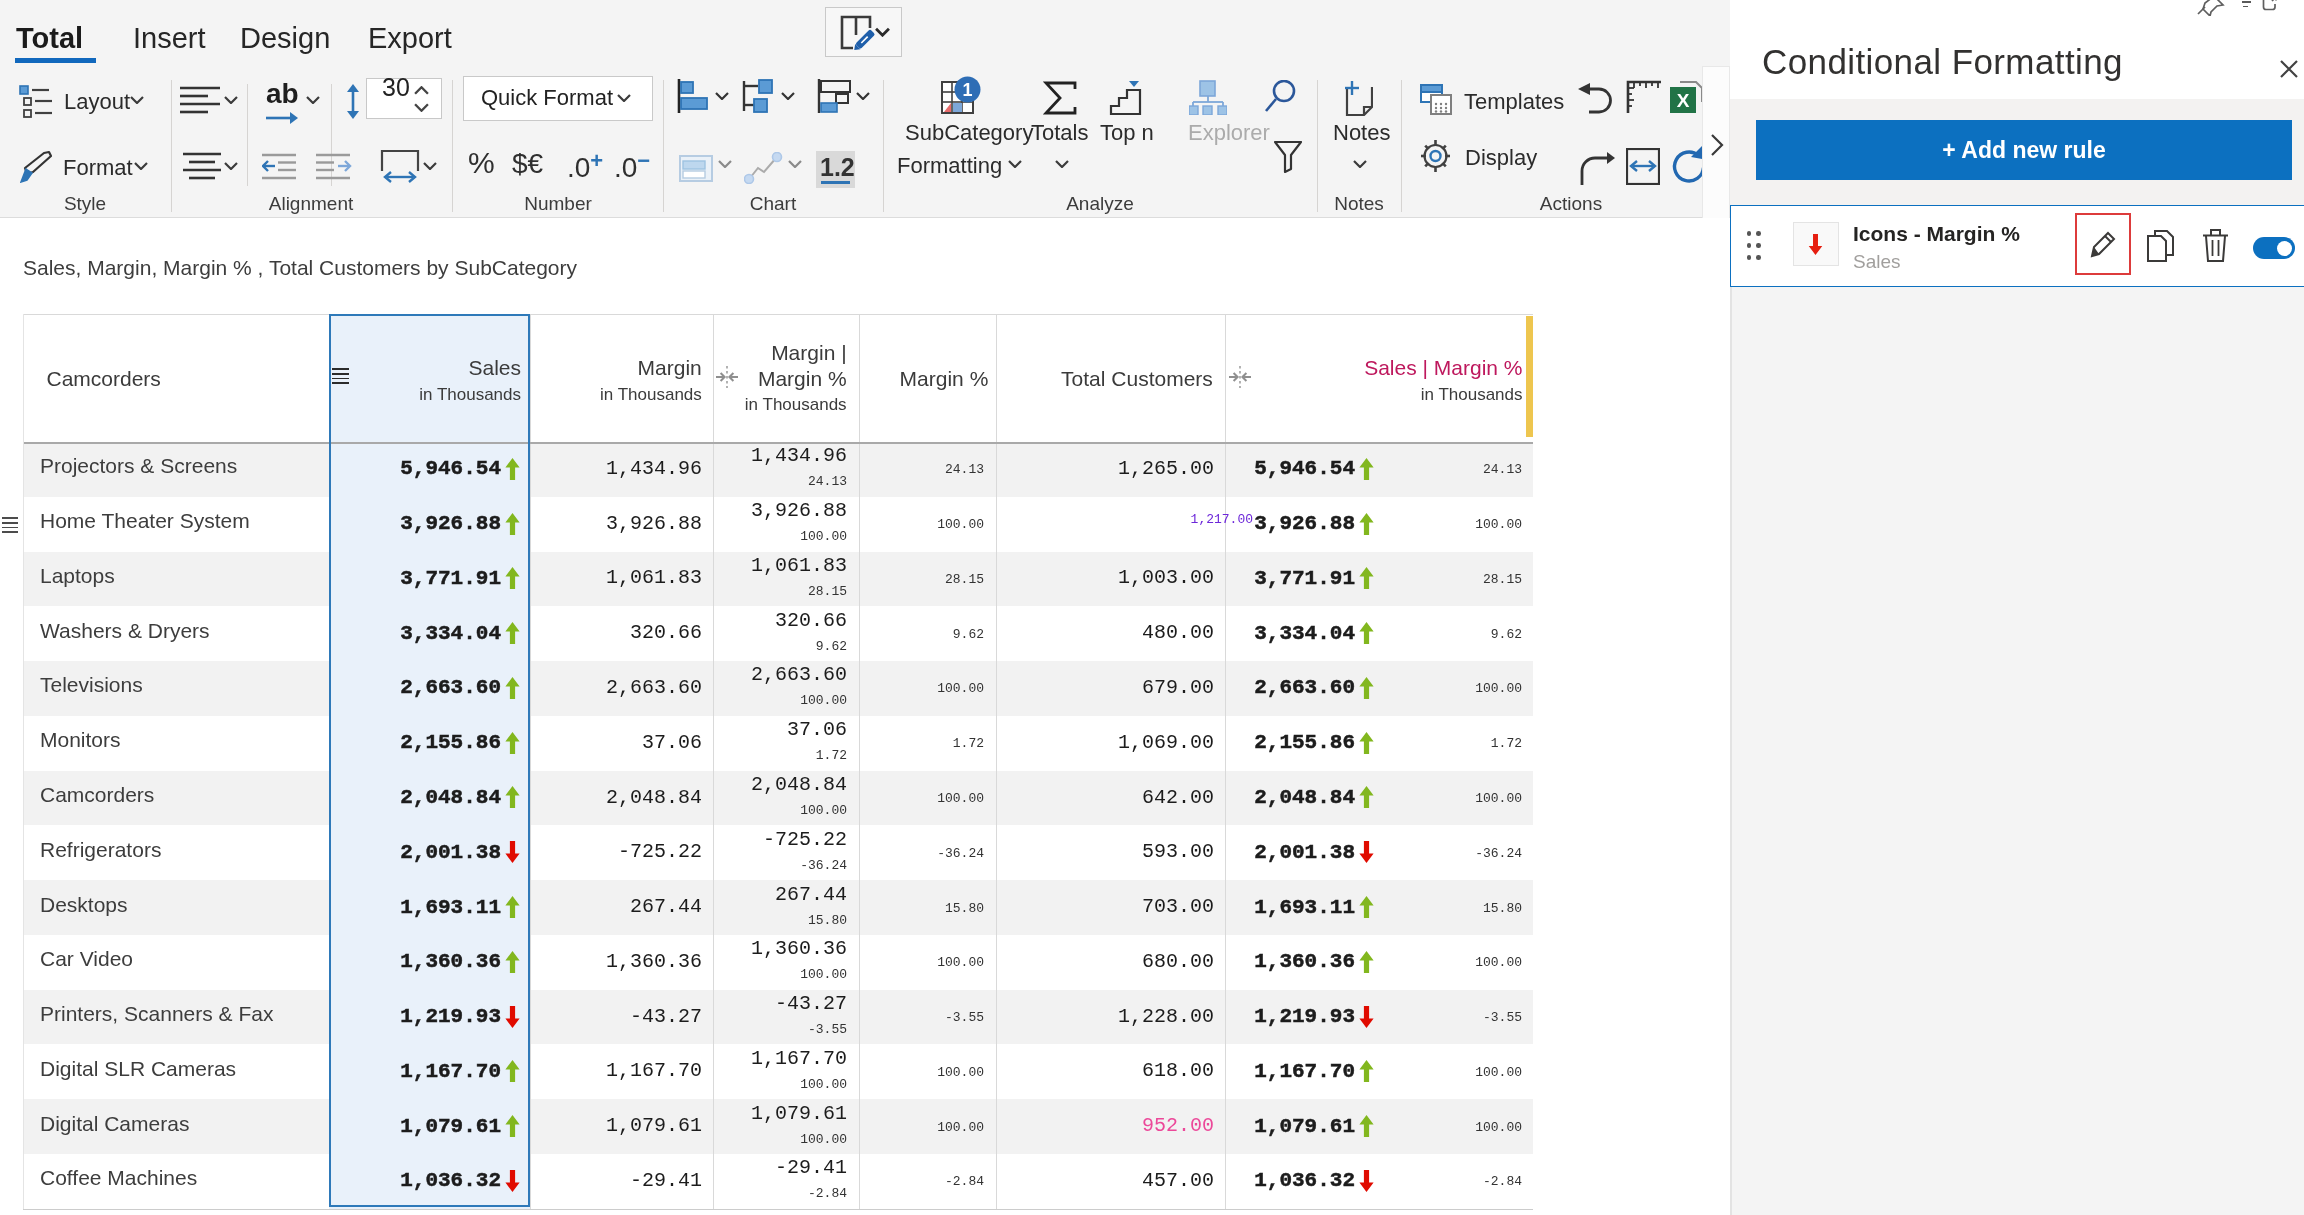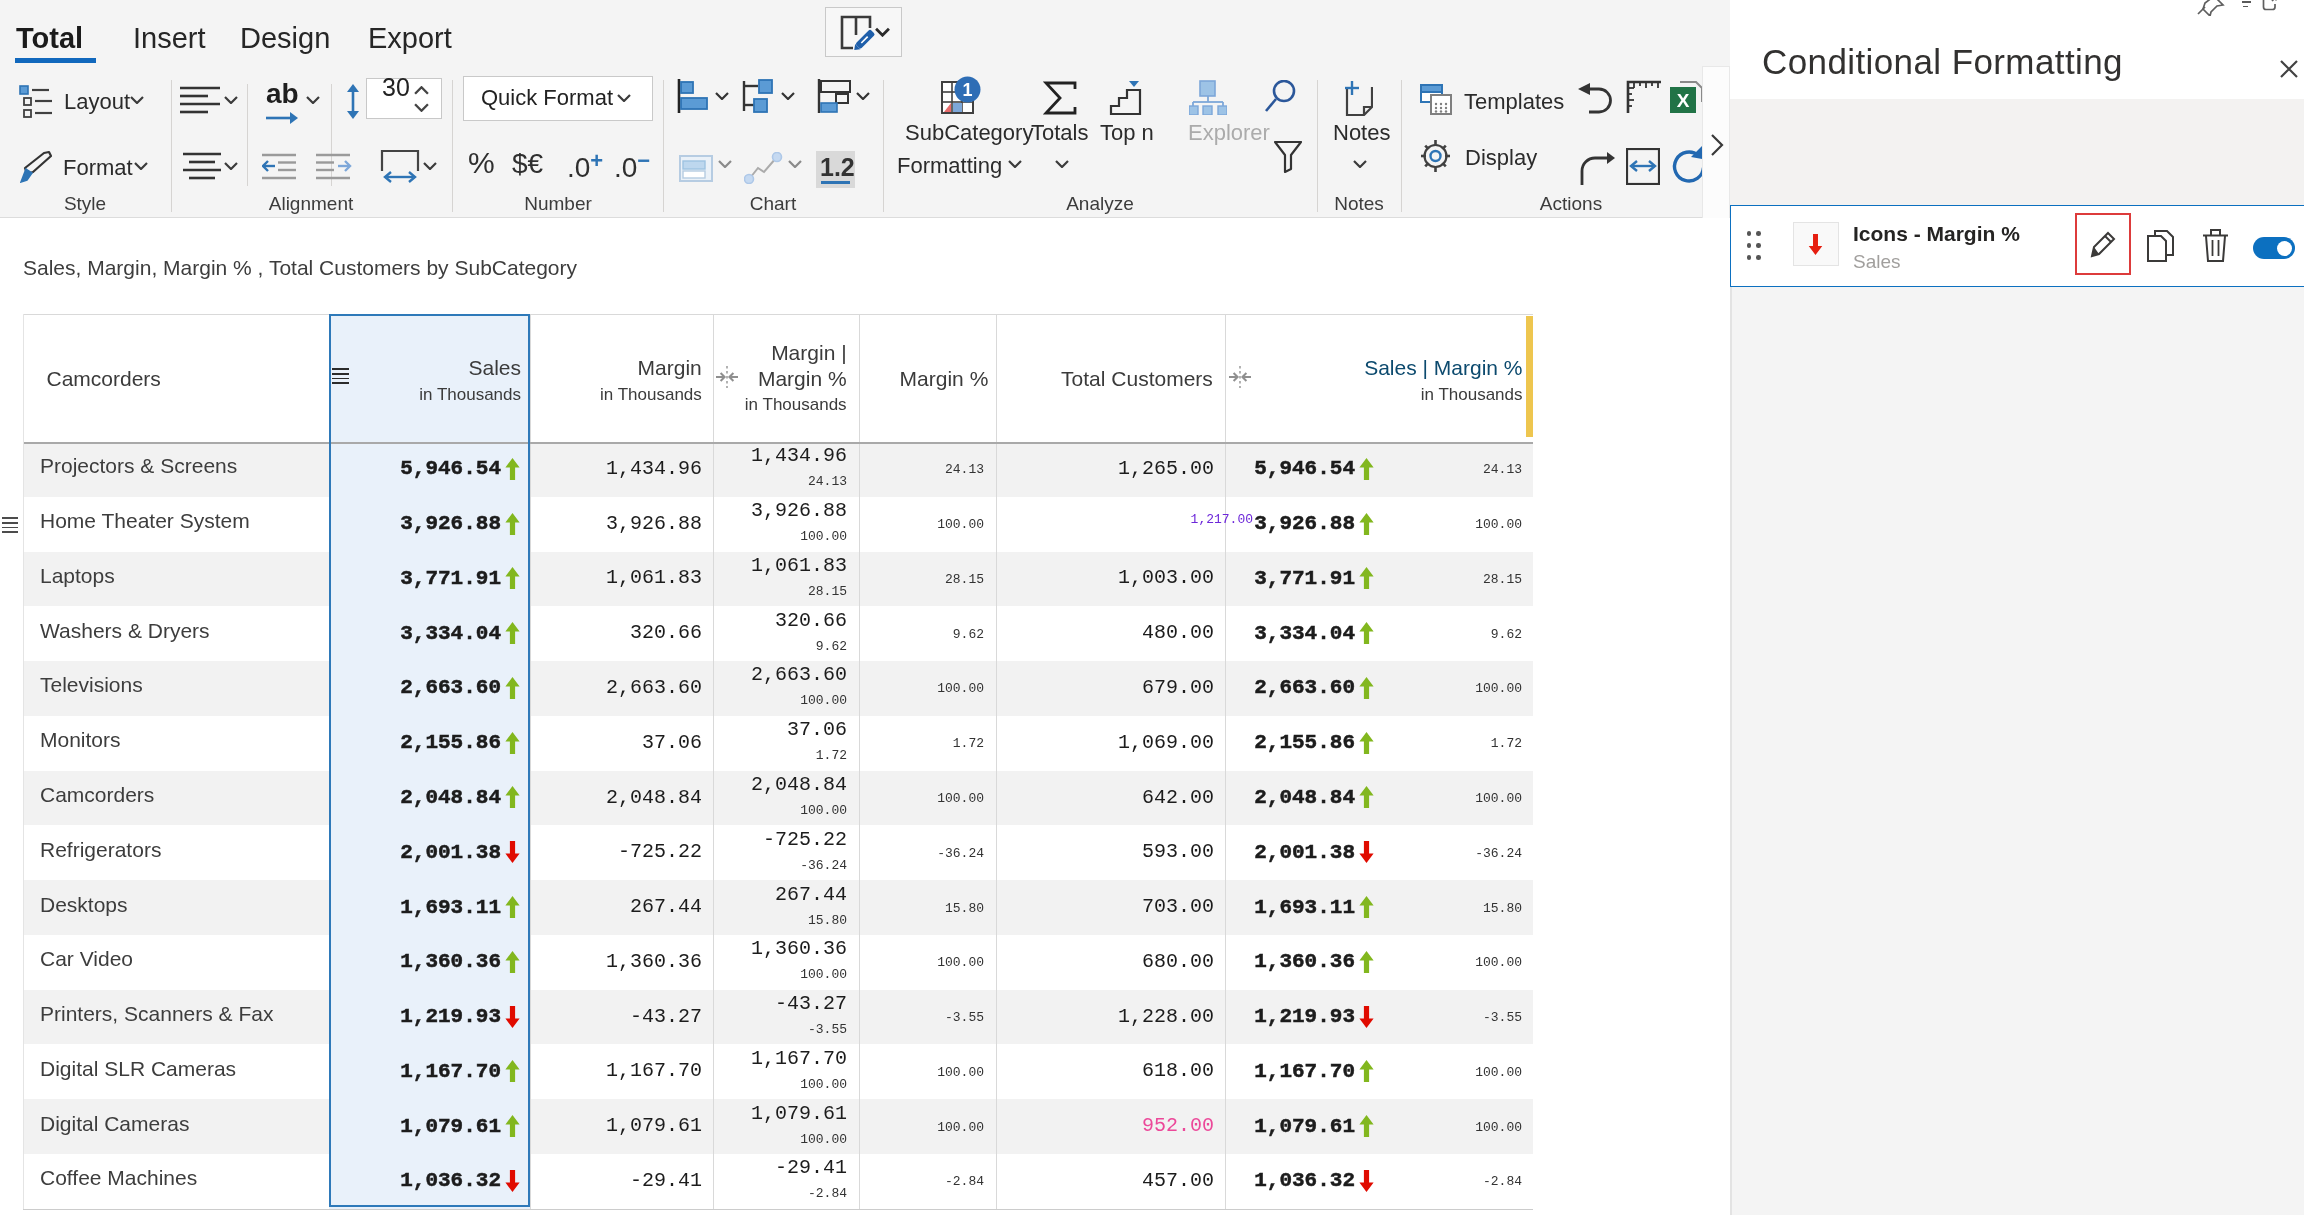--- a/index.html
+++ b/index.html
@@ -335,20 +335,21 @@
 <path d="M8 2 H4 Q1.5 2 1.5 4.5 V11 Q1.5 13.5 4 13.5 H10.5 Q13 13.5 13 11 V8" fill="none" stroke="#5f5f5f" stroke-width="1.7"></path>
 <path d="M10 5 L14 1 M14 1 H10.5 M14 1 V4.5" fill="none" stroke="#5f5f5f" stroke-width="1.7"></path>
 </svg>
 <div class="abs" style="left:32px;top:42px;font-size:35px;letter-spacing:0.4px;color:#323130">Conditional Formatting</div>
 <svg class="abs" style="left:549px;top:59px" width="20" height="20" viewBox="0 0 20 20">
 <path d="M2 2 L18 18 M18 2 L2 18" stroke="#424242" stroke-width="2.2" fill="none"></path>
 </svg>
 <div class="abs" style="left:0;top:98.5px;width:574px;height:106px;background:#f3f2f1"></div>
 <div class="abs" style="left:0;top:286.5px;width:574px;height:928.5px;background:#f4f4f4"></div>
 <div class="abs" style="left:0;top:286.5px;width:1.5px;height:928.5px;background:#e3e3e3"></div>
+<div class="abs" style="left:26px;top:120px;width:536px;height:60px;background:#0c70c0;color:#fff;font-size:23px;font-weight:600;text-align:center;line-height:60px">+ Add new rule</div>
 <div class="abs" style="left:0;top:204.5px;width:574px;height:82px;background:#fff;border-top:1px solid #0c70c0;border-bottom:1px solid #0c70c0;border-left:1.5px solid #0c70c0;box-sizing:border-box"></div>
 <div class="abs" style="left:16.5px;top:231px;width:4.6px;height:4.6px;border-radius:50%;background:#555"></div>
 <div class="abs" style="left:26px;top:231px;width:4.6px;height:4.6px;border-radius:50%;background:#555"></div>
 <div class="abs" style="left:16.5px;top:243px;width:4.6px;height:4.6px;border-radius:50%;background:#555"></div>
 <div class="abs" style="left:26px;top:243px;width:4.6px;height:4.6px;border-radius:50%;background:#555"></div>
 <div class="abs" style="left:16.5px;top:255px;width:4.6px;height:4.6px;border-radius:50%;background:#555"></div>
 <div class="abs" style="left:26px;top:255px;width:4.6px;height:4.6px;border-radius:50%;background:#555"></div>
 <div class="abs" style="left:63px;top:222px;width:46px;height:44px;background:#f9f9f9;border:1px solid #e4e4e4;box-sizing:border-box"></div>
 <div class="abs" style="left:78px;top:234px"><svg width="15" height="21" viewBox="0 0 15 22" style="display:inline-block;vertical-align:middle">
         <path d="M7.5 22 L14.6 12.5 L10.1 12.5 L10.1 0 L4.9 0 L4.9 12.5 L0.4 12.5 Z" fill="#e61e10"></path>
@@ -409,21 +410,21 @@
 <div class="cell" style="left:46.5px;top:367.29px;font-size:21px;color:#3b3b3b">Camcorders</div>
 <div class="cell" style="right:1783.0px;top:356.29px;font-size:21px;color:#3b3b3b">Sales</div>
 <div class="cell" style="right:1783.0px;top:384.83px;font-size:17px;color:#3b3b3b">in Thousands</div>
 <div class="cell" style="right:1602.2px;top:356.29px;font-size:21px;color:#3b3b3b">Margin</div>
 <div class="cell" style="right:1602.2px;top:384.83px;font-size:17px;color:#3b3b3b">in Thousands</div>
 <div class="cell" style="right:1457.4px;top:340.79px;font-size:21px;color:#3b3b3b">Margin |</div>
 <div class="cell" style="right:1457.4px;top:366.79px;font-size:21px;color:#3b3b3b">Margin %</div>
 <div class="cell" style="right:1457.4px;top:394.83px;font-size:17px;color:#3b3b3b">in Thousands</div>
 <div class="cell" style="right:1315.7px;top:367.29px;font-size:21px;color:#3b3b3b">Margin %</div>
 <div class="cell" style="right:1091.2px;top:367.29px;font-size:21px;color:#3b3b3b">Total Customers</div>
-<div class="cell" style="right:781.5px;top:356.29px;font-size:21px;color:#0c4a6e">Sales | Margin %</div>
+<div class="cell" style="right:781.5px;top:356.29px;font-size:21px;color:#be185d">Sales | Margin %</div>
 <div class="cell" style="right:781.5px;top:384.83px;font-size:17px;color:#3b3b3b">in Thousands</div>
 <div class="abs" style="left:332px;top:368.3px;width:16.5px;height:1.9px;background:#2b2b2b"></div>
 <div class="abs" style="left:332px;top:372.9px;width:16.5px;height:1.9px;background:#2b2b2b"></div>
 <div class="abs" style="left:332px;top:377.5px;width:16.5px;height:1.9px;background:#2b2b2b"></div>
 <div class="abs" style="left:332px;top:382.1px;width:16.5px;height:1.9px;background:#2b2b2b"></div>
 <svg class="abs" style="left:716px;top:366px" width="22" height="22" viewBox="0 0 22 22">
     <line x1="11" y1="0" x2="11" y2="22" stroke="#ababab" stroke-width="1.8" stroke-dasharray="2.6 2.4"></line>
     <path d="M0 11 L8 11 M4.6 7 L8.6 11 L4.6 15" fill="none" stroke="#8f8f8f" stroke-width="2"></path>
     <path d="M22 11 L14 11 M17.4 7 L13.4 11 L17.4 15" fill="none" stroke="#8f8f8f" stroke-width="2"></path>
   </svg>

